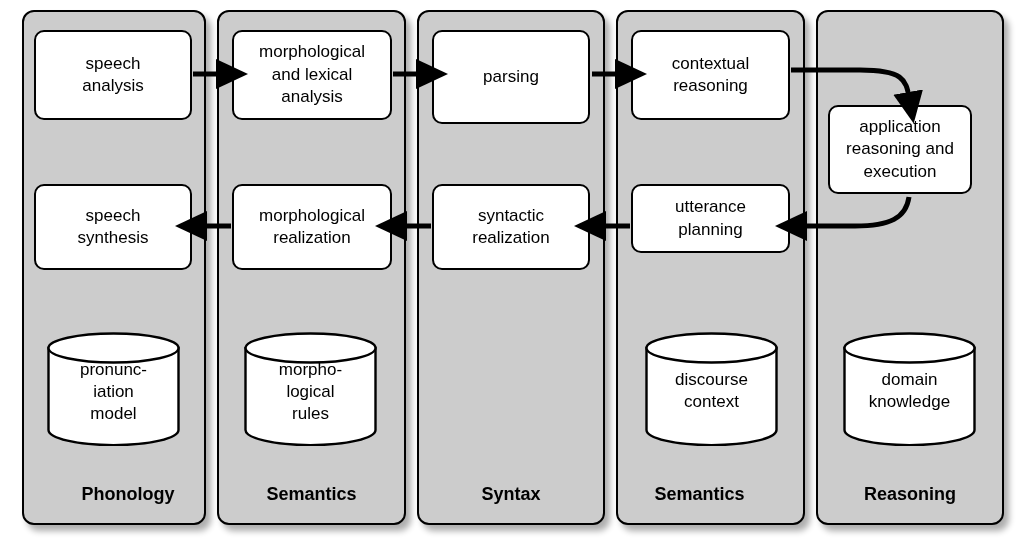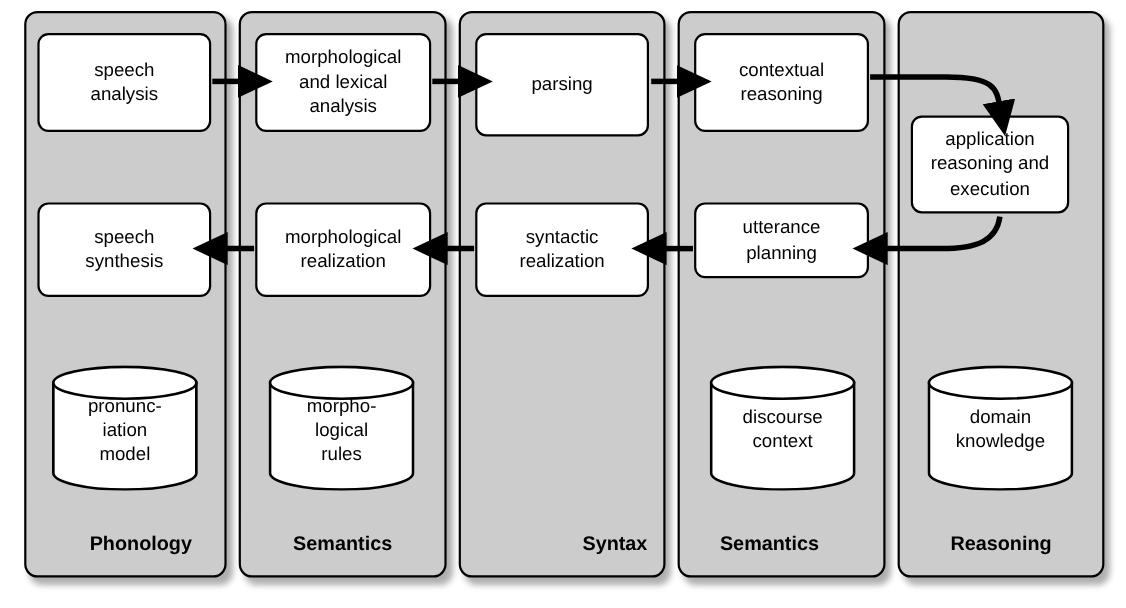--- a/index.html
+++ b/index.html
@@ -163,21 +163,21 @@
   <div class="cyl" style="left:645px; top:332px; width:133px; height:114px;">
     <svg viewBox="0 0 133 114" preserveAspectRatio="none">
       <path d="M1.5,16 L1.5,98 A 64.5 15 0 0 0 131.5 98 L131.5,16 Z" fill="#ffffff" stroke="#000000" stroke-width="2.4"></path>
       <ellipse cx="66.5" cy="16" rx="65" ry="14.5" fill="#ffffff" stroke="#000000" stroke-width="2.4"></ellipse>
     </svg>
     <div class="cyl-label">discourse<br>context</div>
   </div>
 
   <div class="caption" style="left:22px; top:484px; width:152px;margin-left:30px;">Phonology</div>
   <div class="caption" style="left:217px; top:484px; width:189px;">Semantics</div>
-  <div class="caption" style="left:417px; top:484px; width:188px;padding-left:48px;">Syntax</div>
+  <div class="caption" style="left:417px; top:484px; width:188px;">Syntax</div>
   <div class="caption" style="left:616px; top:484px; width:167px;">Semantics</div>
   <div class="caption" style="left:816px; top:484px; width:188px;">Reasoning</div>
 
   <svg id="arrows" viewBox="0 0 1024 553">
     <defs>
       <marker id="ah" markerWidth="7" markerHeight="7" refX="1.0" refY="3.0" orient="auto" markerUnits="strokeWidth">
         <path d="M0,0 L6.4,3 L0,6 Z" fill="#000000"></path>
       </marker>
     </defs>
 

